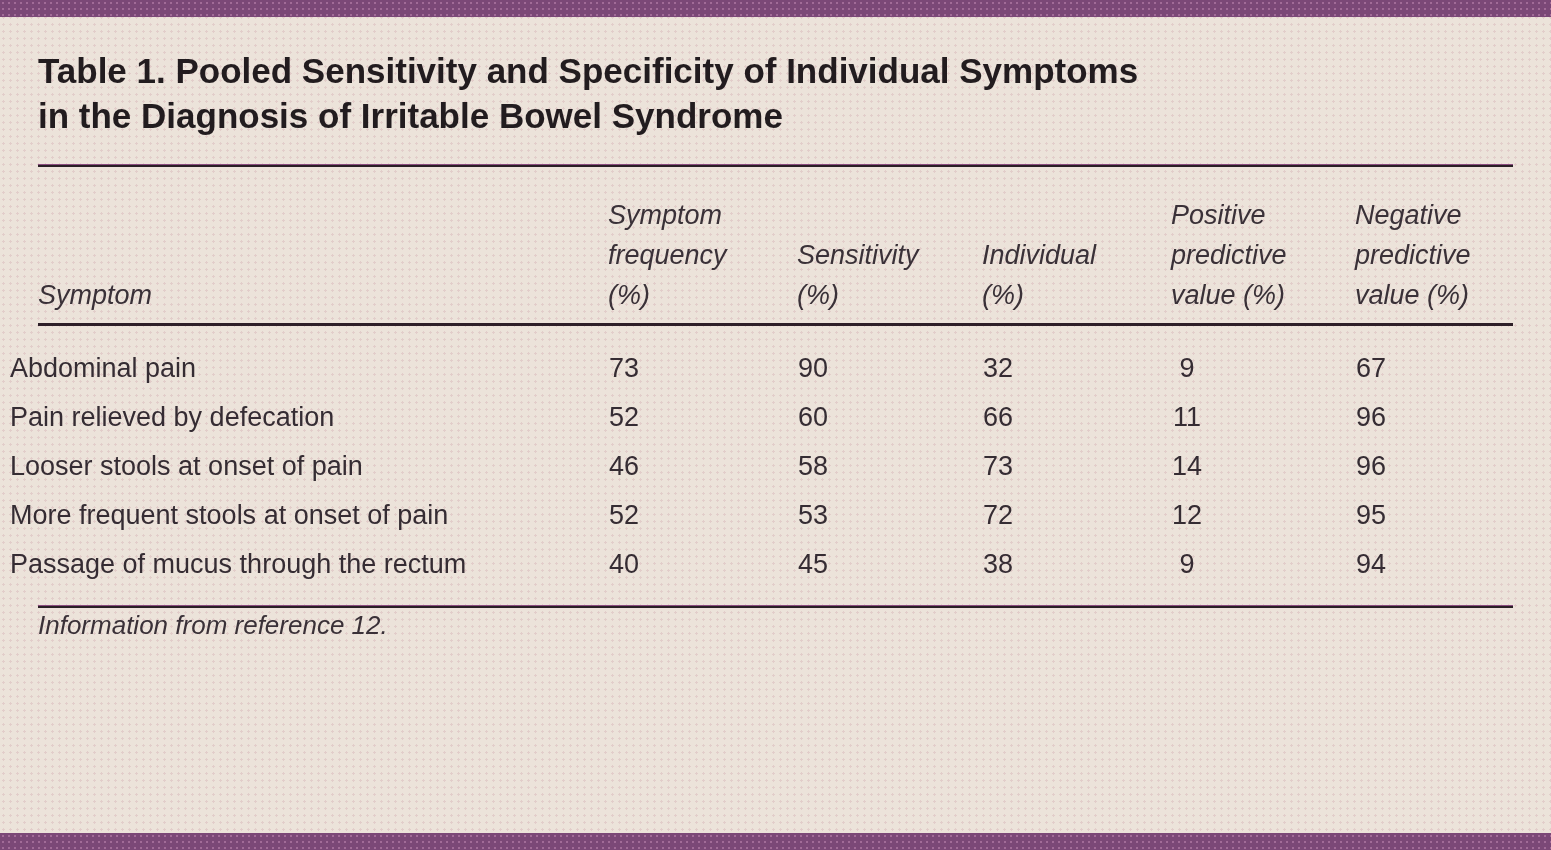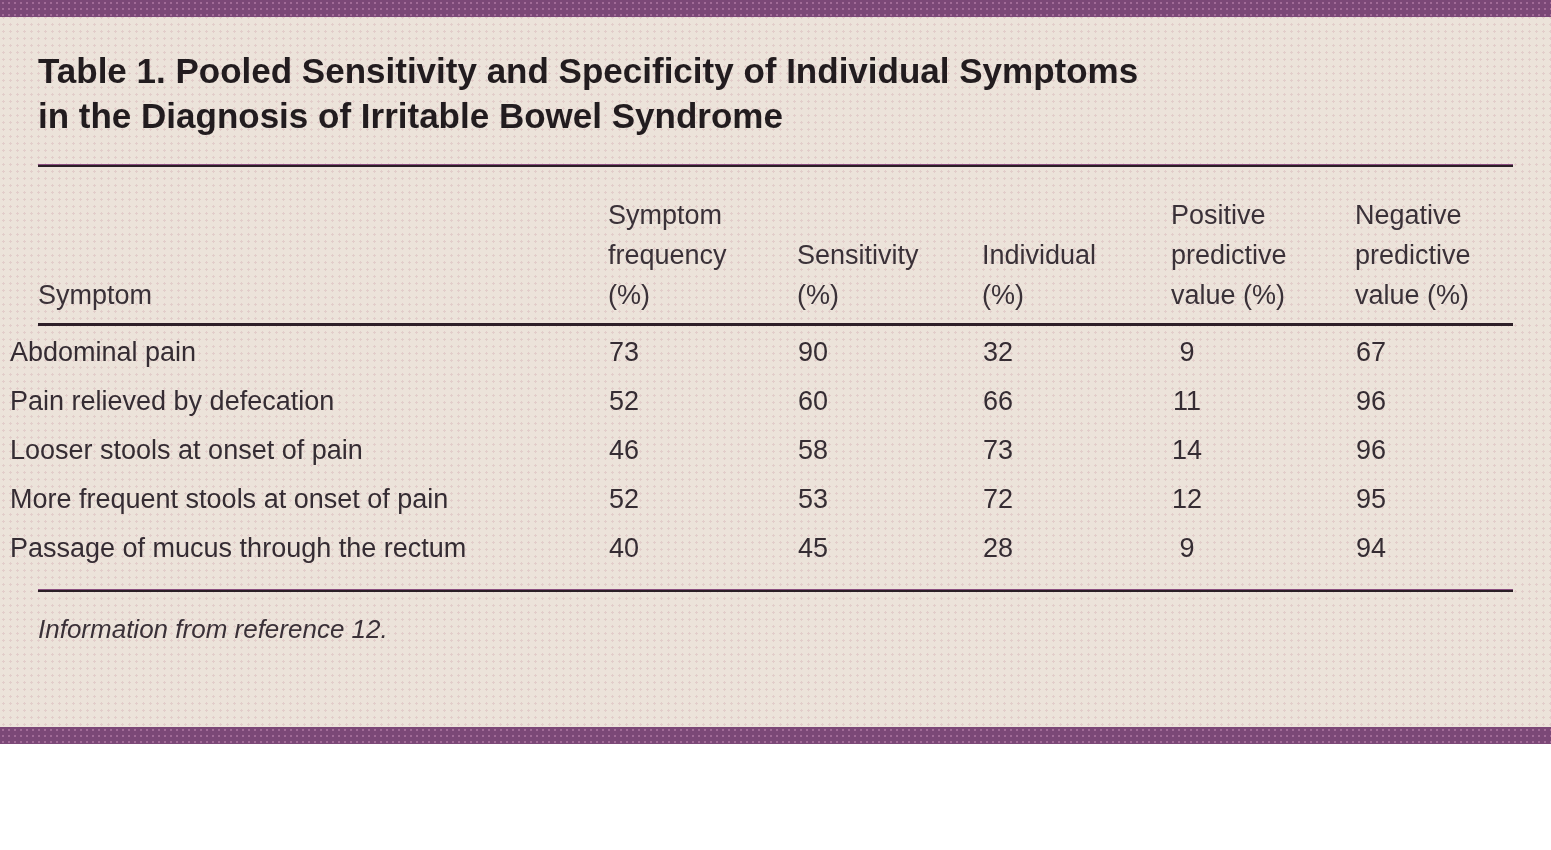--- a/index.html
+++ b/index.html
@@ -1,19 +1,19 @@
 <!DOCTYPE html>
 <html><head>
 <meta charset="utf-8">
 <style>
   html, body { margin: 0; padding: 0; }
   .page {
     position: relative;
     width: 1551px;
-    height: 744px;
+    height: 850px;
     background-color: #ECE3DA;
     background-image: radial-gradient(rgba(201,148,161,0.28) 1px, transparent 1.3px);
     background-size: 7px 7px;
     font-family: "Liberation Sans", sans-serif;
     color: #352C33;
     overflow: hidden;
   }
   .accent-bar {
     position: absolute;
     left: 0;
@@ -46,46 +46,46 @@
   .rule.title-rule { margin-top: 26px; }
   .rule.footer-rule { margin-top: 16px; }
   table.data-table {
     width: 100%;
     border-collapse: collapse;
     table-layout: fixed;
   }
   table.data-table th {
     text-align: left;
     vertical-align: bottom;
+    font-style: italic;
     font-weight: normal;
     font-size: 27px;
     line-height: 40px;
     color: #3A3138;
     padding: 28px 0 8px 0;
     white-space: pre-line;
     border-bottom: 3px solid #2D1F28;
   }
   table.data-table td {
     font-size: 27px;
     line-height: 40px;
     vertical-align: top;
     padding: 4px 0 5px 0;
   }
-  table.data-table tbody tr:first-child td { padding-top: 6px; }
+  table.data-table tbody tr:first-child td { padding-top: 22px; }
   td.sym {
     padding-left: 28px;
     text-indent: -28px;
   }
   td.val .num {
     display: inline-block;
     min-width: 32px;
     text-align: center;
   }
   .footnote {
-    margin-top: 20px;
     font-style: italic;
     font-size: 26px;
     line-height: 34px;
     color: #3A3138;
   }
 </style>
 </head>
 <body>
 
 <div class="page">
@@ -154,21 +154,21 @@
           <td class="val"><span class="num">52</span></td>
           <td class="val"><span class="num">53</span></td>
           <td class="val"><span class="num">72</span></td>
           <td class="val"><span class="num">12</span></td>
           <td class="val"><span class="num">95</span></td>
         </tr>
         <tr>
           <td class="sym">Passage of mucus through the rectum</td>
           <td class="val"><span class="num">40</span></td>
           <td class="val"><span class="num">45</span></td>
-          <td class="val"><span class="num">28</span></td>
+          <td class="val"><span class="num">38</span></td>
           <td class="val"><span class="num">9</span></td>
           <td class="val"><span class="num">94</span></td>
         </tr>
       </tbody>
     </table>
 
     <div class="rule footer-rule"></div>
 
     <div class="footnote">Information from reference 12.</div>
   </div>

